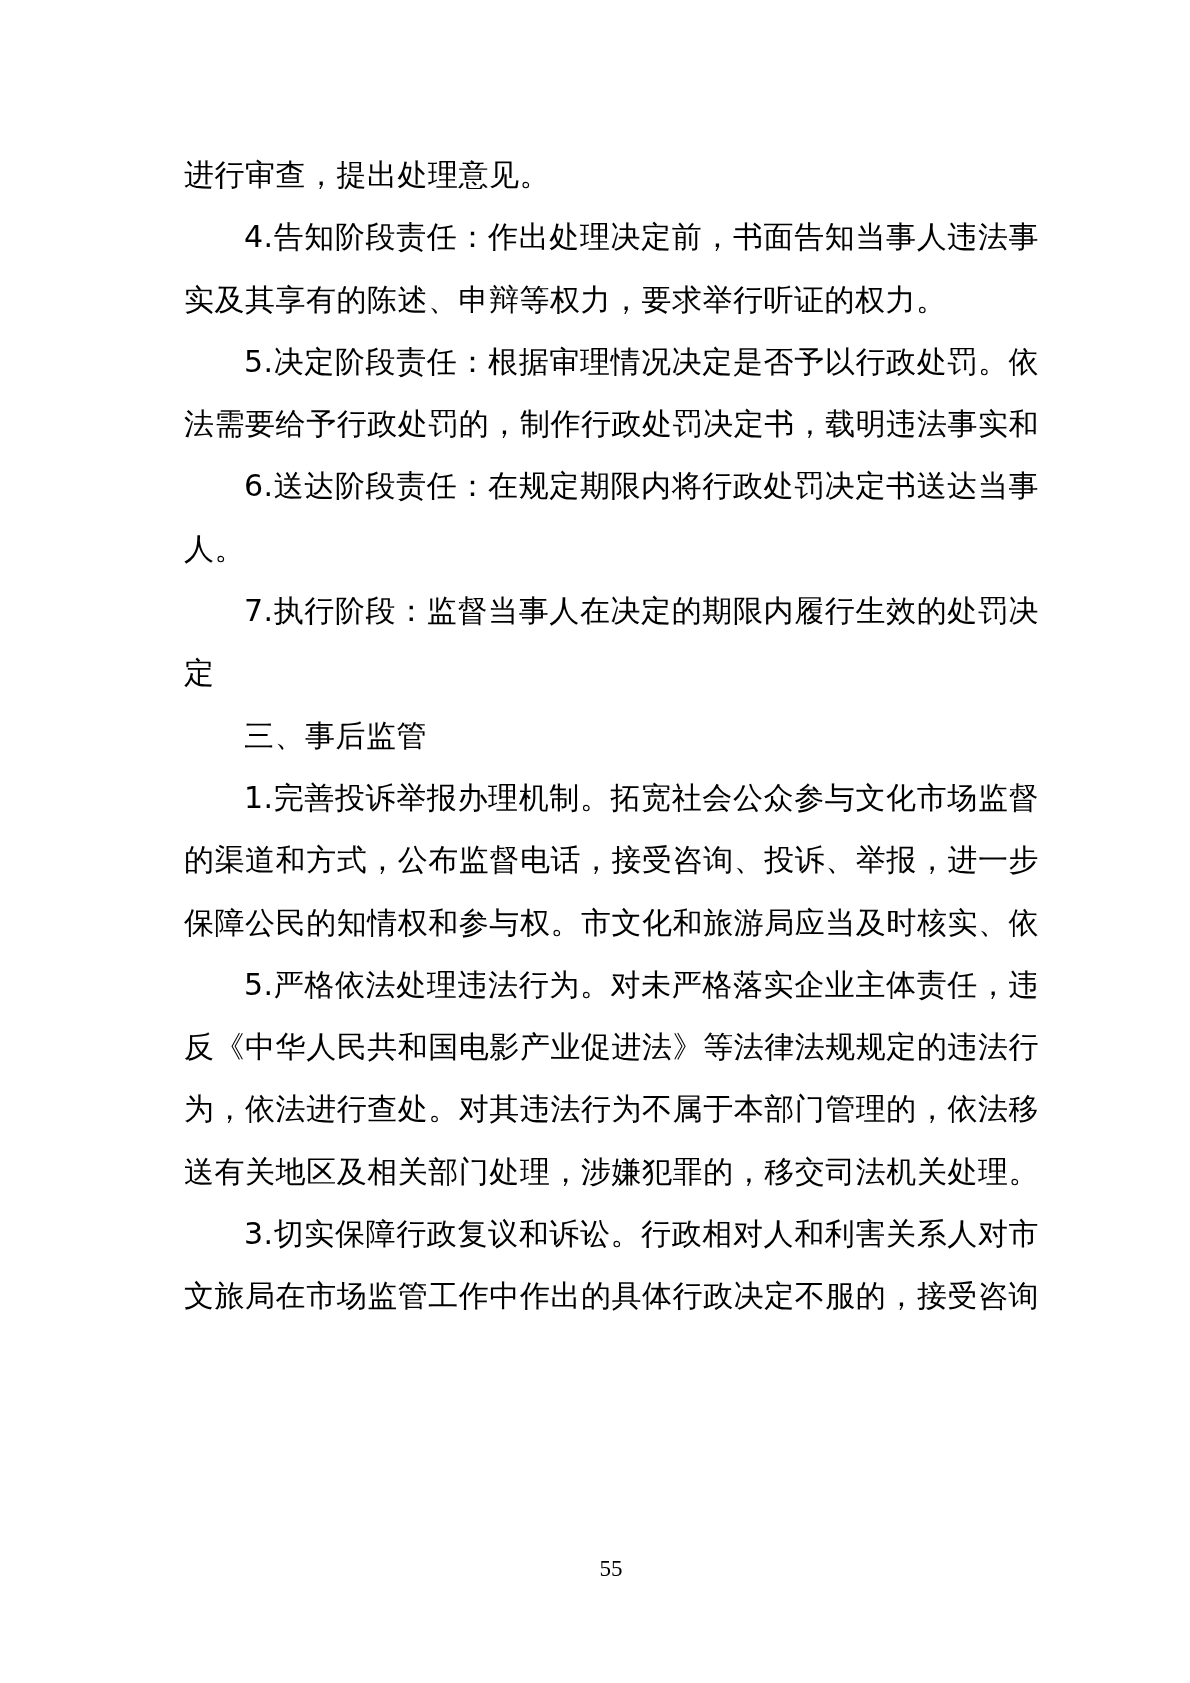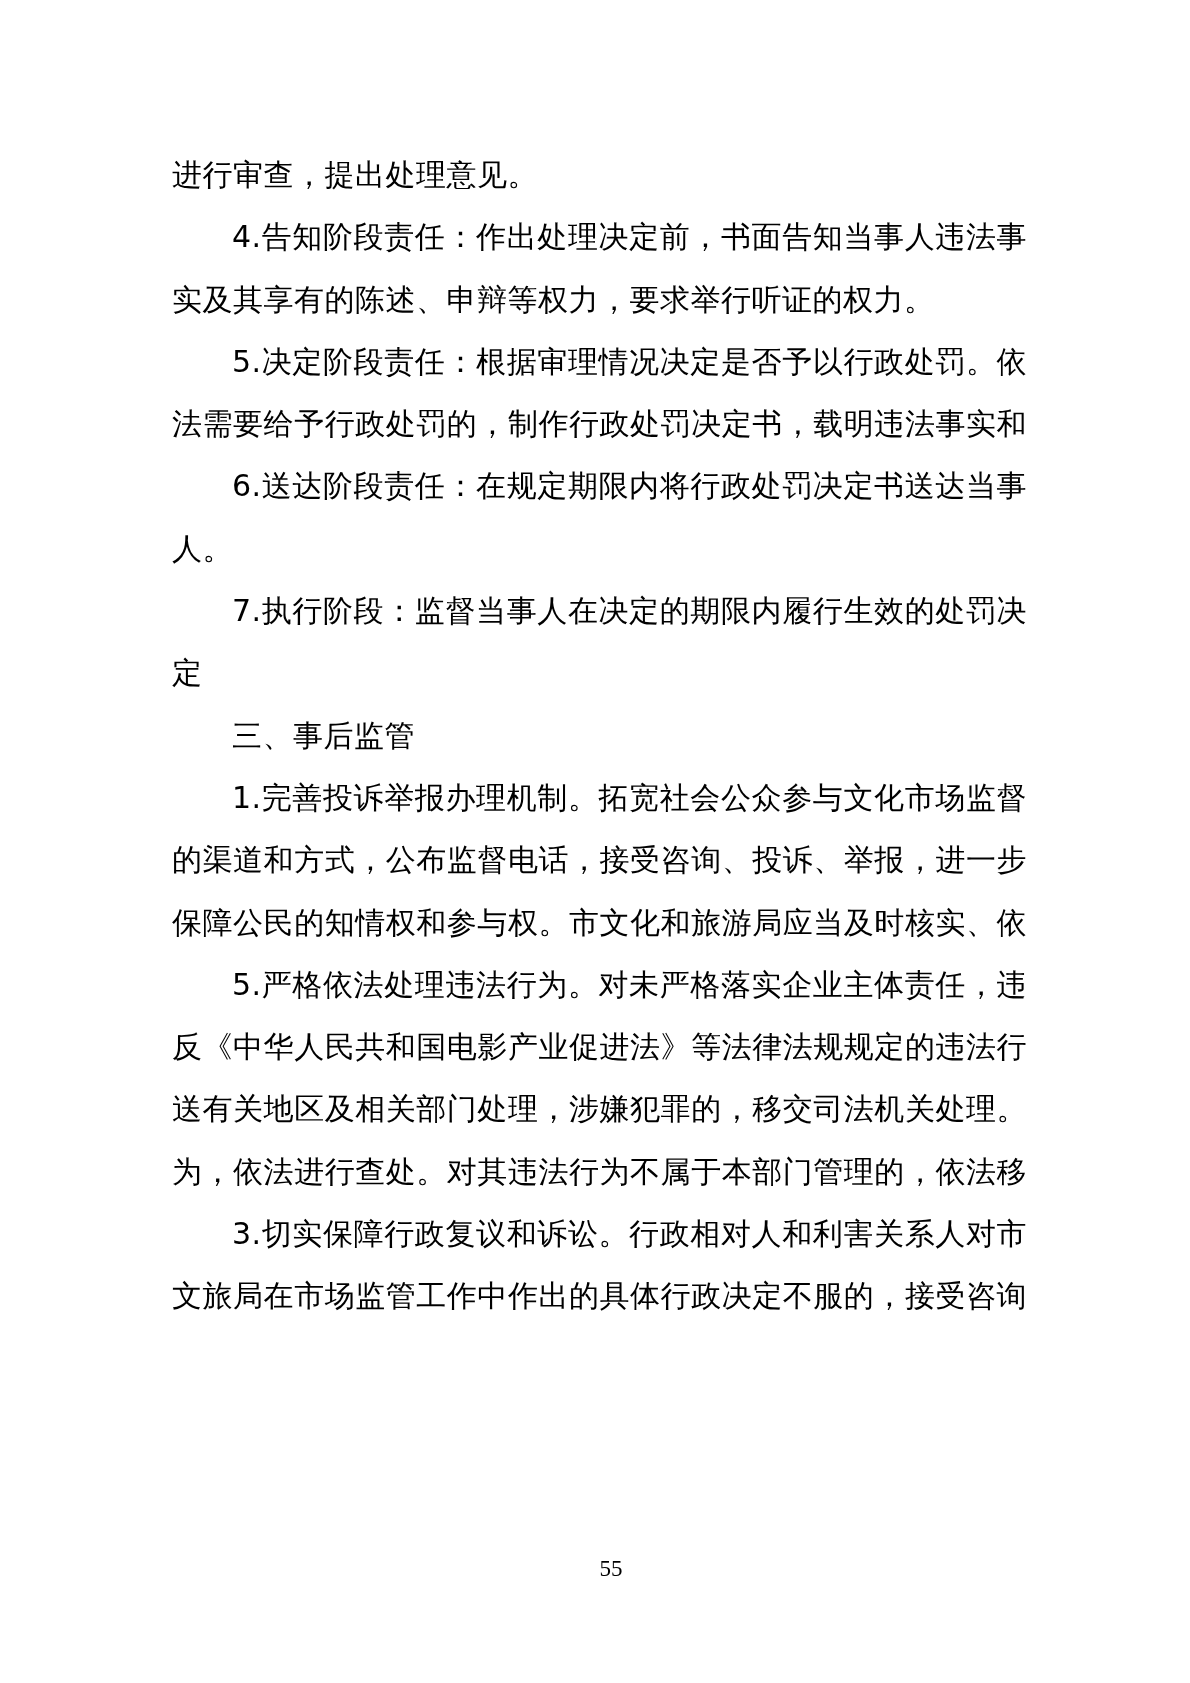--- a/index.html
+++ b/index.html
@@ -11,21 +11,21 @@
     position: relative;
     width: 1190px;
     height: 1683px;
     background: #ffffff;
     color: #000000;
     overflow: hidden;
     font-family: "DejaVu Sans", "Liberation Sans", sans-serif;
   }
   .doc-body {
     position: absolute;
-    left: 172px;
+    left: 184px;
     top: 144px;
     width: 855px;
   }
   .line {
     height: 62.3px;
     line-height: 62.3px;
     font-size: 30px;
     letter-spacing: 0.5px;
     color: #000000;
     overflow: hidden;
@@ -65,19 +65,19 @@
       <div class="line indent justify">6.送达阶段责任：在规定期限内将行政处罚决定书送达当事</div>
       <div class="line">人。</div>
       <div class="line indent justify">7.执行阶段：监督当事人在决定的期限内履行生效的处罚决</div>
       <div class="line">定</div>
       <div class="line indent">三、事后监管</div>
       <div class="line indent justify">1.完善投诉举报办理机制。拓宽社会公众参与文化市场监督</div>
       <div class="line justify">的渠道和方式，公布监督电话，接受咨询、投诉、举报，进一步</div>
       <div class="line justify">保障公民的知情权和参与权。市文化和旅游局应当及时核实、依</div>
       <div class="line indent justify">5.严格依法处理违法行为。对未严格落实企业主体责任，违</div>
       <div class="line justify">反《中华人民共和国电影产业促进法》等法律法规规定的违法行</div>
+      <div class="line justify">为，依法进行查处。对其违法行为不属于本部门管理的，依法移</div>
       <div class="line justify">送有关地区及相关部门处理，涉嫌犯罪的，移交司法机关处理。</div>
-      <div class="line justify">为，依法进行查处。对其违法行为不属于本部门管理的，依法移</div>
       <div class="line indent justify">3.切实保障行政复议和诉讼。行政相对人和利害关系人对市</div>
       <div class="line justify">文旅局在市场监管工作中作出的具体行政决定不服的，接受咨询</div>
     </div>
   <div class="page-number">55</div>
 </div>
 
 </body></html>

